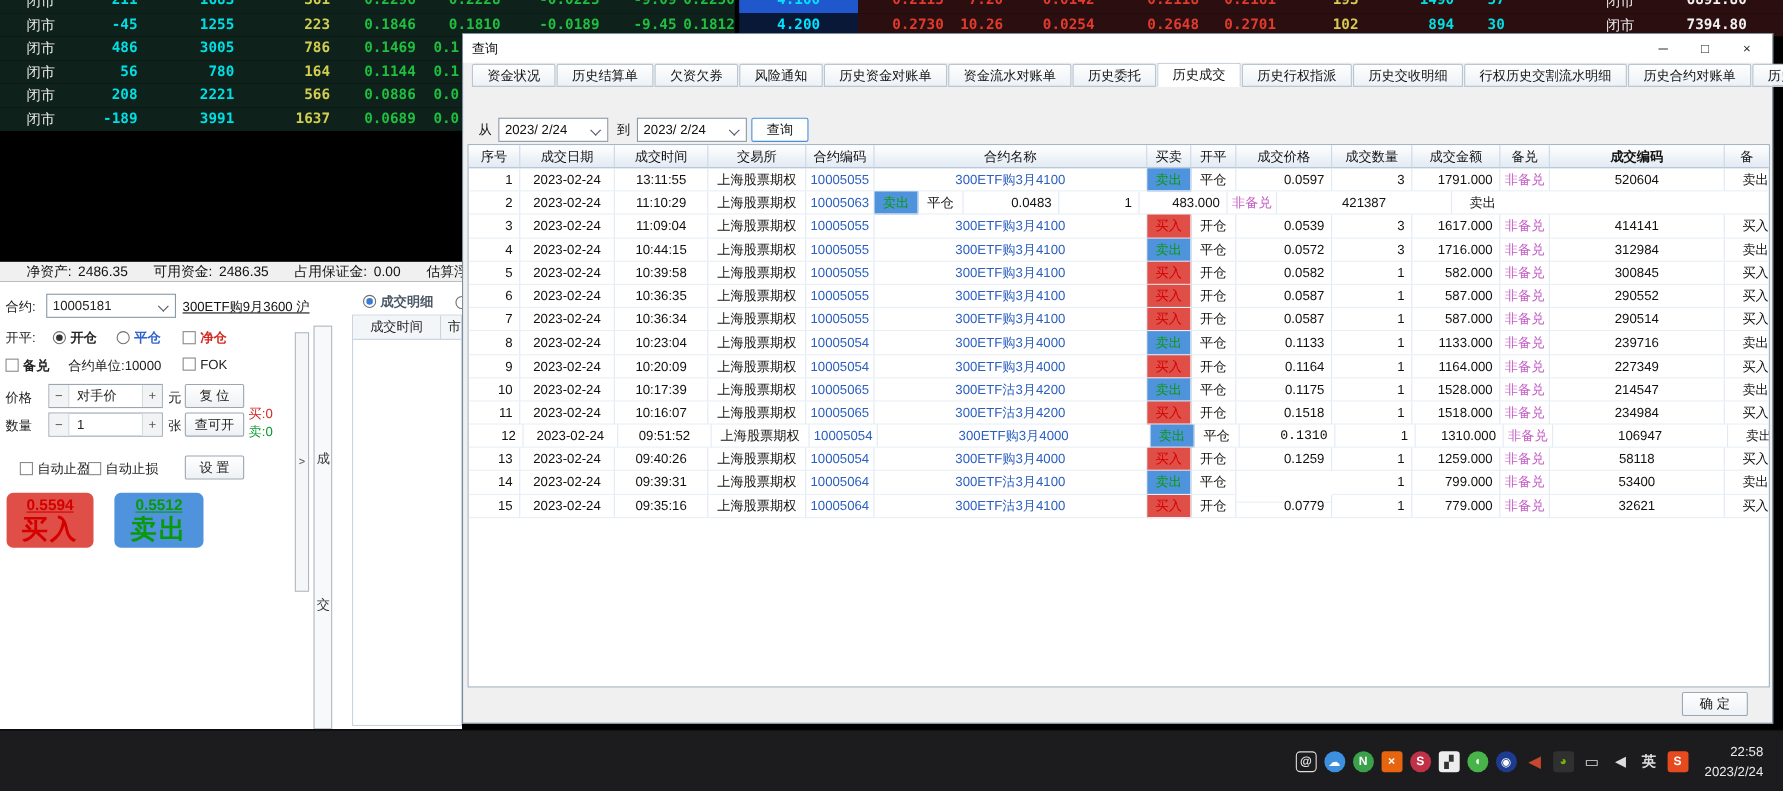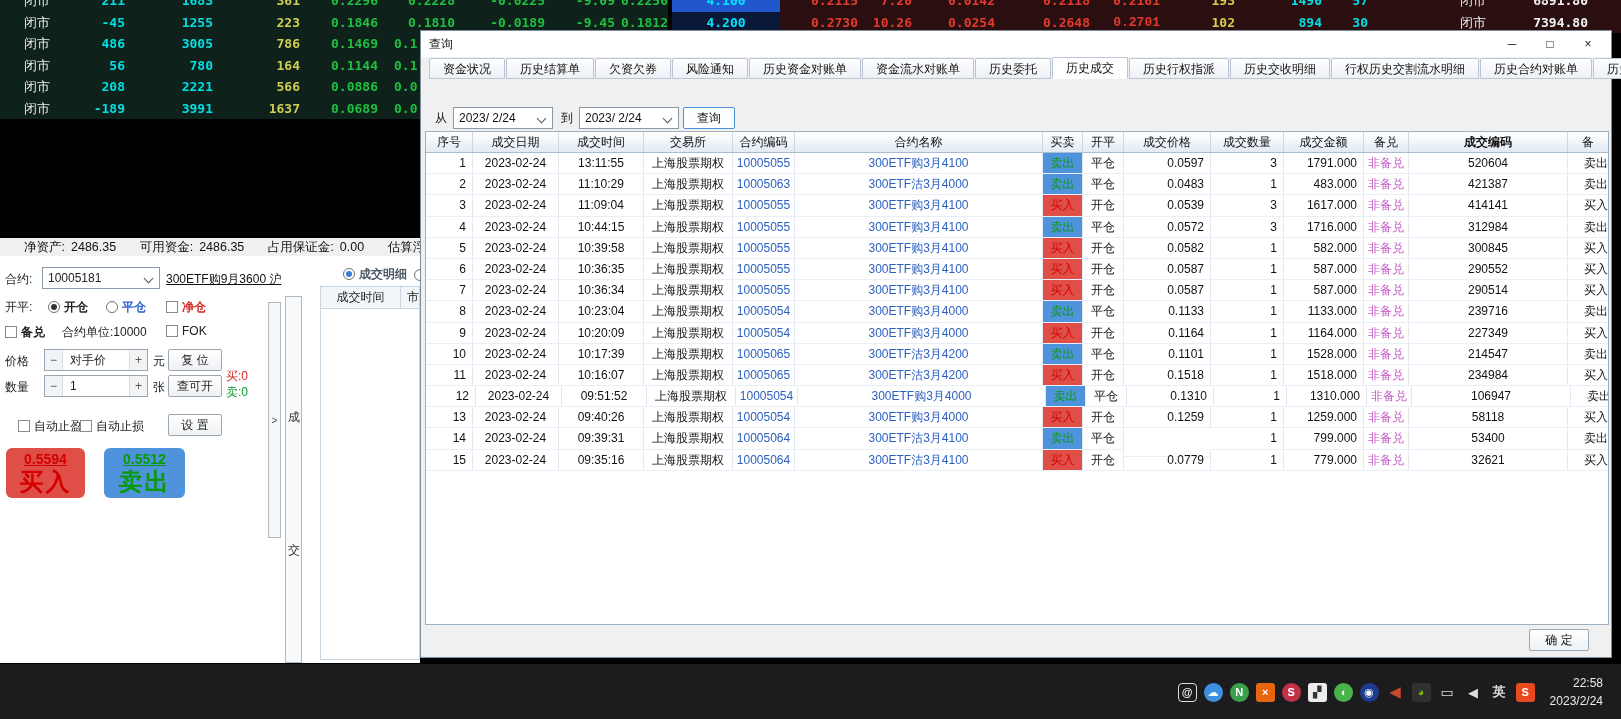--- a/index.html
+++ b/index.html
@@ -47,21 +47,21 @@
   .cnt-buy{color:#d22a22;} .cnt-sell{color:#0a9a30;}
   .big-btn{position:absolute;width:79px;height:50px;border-radius:6px;color:#fff;display:flex;flex-direction:column;align-items:center;justify-content:center;cursor:default;}
   .big-btn .bb-price{font-size:14px;font-weight:bold;text-decoration:underline;line-height:17px;}
   .big-btn .bb-label{font-size:24px;font-weight:bold;line-height:27px;letter-spacing:2px;}
   .buy{background:#df4f47;left:6px;top:192px;}
   .sell{background:#4f93dc;left:104px;top:192px;width:81px;}
   .handle{position:absolute;left:268px;top:46px;width:13px;height:236px;border:1px solid #b0b8c0;background:#f5f6f8;
     display:flex;align-items:center;justify-content:center;font-size:10px;color:#555;}
   .side-tab{position:absolute;left:285px;top:40px;width:17px;height:367px;border:1px solid #b0b8c0;background:#f8f9fa;font-size:12px;color:#333;}
   .side-tab span{position:absolute;left:2px;}
-  .detail-radio{position:absolute;left:343px;top:10px;font-weight:bold;color:#4a5866;}
+  .detail-radio{position:absolute;left:330px;top:10px;font-weight:bold;color:#4a5866;}
   .radio-part{position:absolute;left:414px;top:13px;}
   .dtable{position:absolute;left:320px;top:30px;width:100px;height:374px;border:1px solid #c8d4e0;background:#fff;}
   .dt-head{display:flex;height:22px;background:#f3f6f9;border-bottom:1px solid #c8d4e0;line-height:21px;}
   .dt-head .c1{width:84px;border-right:1px solid #c8d4e0;text-align:center;}
   .dt-head .c2{flex:1;text-align:left;padding-left:6px;}
 
   
   .dialog{position:absolute;left:420px;top:30px;width:1192px;height:628px;background:#f0f0f0;border:1px solid #7e8d9c;font-size:12px;color:#111;}
   .titlebar{position:relative;height:26px;background:#fff;line-height:26px;}
   .dtitle{position:absolute;left:8px;top:0;font-size:12px;}
@@ -141,21 +141,21 @@
           <span class="b-cell grn" style="width: 90px;">-0.0189</span>
           <span class="b-cell grn" style="width: 70px;">-9.45</span>
           <span class="b-cell grn" style="width: 53px;">0.1812</span>
         </div>
         <span class="b-strike hl-d">4.200</span>
         <div class="b-right">
           <span class="b-cell red" style="width: 78px;">0.2730</span>
           <span class="b-cell red" style="width: 54px;">10.26</span>
           <span class="b-cell red" style="width: 83px;">0.0254</span>
           <span class="b-cell red" style="width: 95px;">0.2648</span>
-          <span class="b-cell red" style="width: 70px; font-family: Liberation Mono, monospace;">0.2701</span>
+          <span class="b-cell red" style="width: 70px;">0.2701</span>
           <span class="b-cell yel" style="width: 75px;">102</span>
           <span class="b-cell cyan" style="width: 87px;">894</span>
           <span class="b-cell cyan" style="width: 46px;">30</span>
           <span class="b-status b-st2">闭市</span>
           <span class="b-cell wht b-settle" style="width: 86px;">7394.80</span>
         </div>
       </div>
       <div class="b-row">
         <div class="b-left">
           <span class="b-status">闭市</span>
@@ -345,21 +345,20 @@
             <div class="td a-c cov" style="width: 45px;">非备兑</div>
             <div class="td a-c" style="width: 159px;">520604</div>
             <div class="td a-l td-last">卖出</div>
           </div>
           <div class="tr">
             <div class="td a-r" style="width: 47px;">2</div>
             <div class="td a-c" style="width: 86px;">2023-02-24</div>
             <div class="td a-c" style="width: 85px;">11:10:29</div>
             <div class="td a-c" style="width: 89px;">上海股票期权</div>
             <div class="td a-c blu" style="width: 62px;">10005063</div>
-            <div class="td a-c blu" style="width: 248px;">300ETF沽3月4000</div>
             <div class="td a-c sell" style="width: 40px;">卖出</div>
             <div class="td a-c" style="width: 41px;">平仓</div>
             <div class="td a-r" style="width: 87px;">0.0483</div>
             <div class="td a-r" style="width: 73px;">1</div>
             <div class="td a-r" style="width: 80px;">483.000</div>
             <div class="td a-c cov" style="width: 45px;">非备兑</div>
             <div class="td a-c" style="width: 159px;">421387</div>
             <div class="td a-l td-last">卖出</div>
           </div>
           <div class="tr">
@@ -476,21 +475,21 @@
           </div>
           <div class="tr">
             <div class="td a-r" style="width: 47px;">10</div>
             <div class="td a-c" style="width: 86px;">2023-02-24</div>
             <div class="td a-c" style="width: 85px;">10:17:39</div>
             <div class="td a-c" style="width: 89px;">上海股票期权</div>
             <div class="td a-c blu" style="width: 62px;">10005065</div>
             <div class="td a-c blu" style="width: 248px;">300ETF沽3月4200</div>
             <div class="td a-c sell" style="width: 40px;">卖出</div>
             <div class="td a-c" style="width: 41px;">平仓</div>
-            <div class="td a-r" style="width: 87px;">0.1101</div>
+            <div class="td a-r" style="width: 87px;">0.1175</div>
             <div class="td a-r" style="width: 73px;">1</div>
             <div class="td a-r" style="width: 80px;">1528.000</div>
             <div class="td a-c cov" style="width: 45px;">非备兑</div>
             <div class="td a-c" style="width: 159px;">214547</div>
             <div class="td a-l td-last">卖出</div>
           </div>
           <div class="tr">
             <div class="td a-r" style="width: 47px;">11</div>
             <div class="td a-c" style="width: 86px;">2023-02-24</div>
             <div class="td a-c" style="width: 85px;">10:16:07</div>
@@ -508,21 +507,21 @@
           </div>
           <div class="tr">
             <div class="td a-r" style="width: 50px;">12</div>
             <div class="td a-c" style="width: 86px;">2023-02-24</div>
             <div class="td a-c" style="width: 85px;">09:51:52</div>
             <div class="td a-c" style="width: 89px;">上海股票期权</div>
             <div class="td a-c blu" style="width: 62px;">10005054</div>
             <div class="td a-c blu" style="width: 248px;">300ETF购3月4000</div>
             <div class="td a-c sell" style="width: 40px;">卖出</div>
             <div class="td a-c" style="width: 41px;">平仓</div>
-            <div class="td a-r" style="width: 87px;">0.1310</div>
+            <div class="td a-r" style="width: 87px; font-family: Liberation Mono, monospace;">0.1310</div>
             <div class="td a-r" style="width: 73px;">1</div>
             <div class="td a-r" style="width: 80px;">1310.000</div>
             <div class="td a-c cov" style="width: 45px;">非备兑</div>
             <div class="td a-c" style="width: 159px;">106947</div>
             <div class="td a-l td-last">卖出</div>
           </div>
           <div class="tr">
             <div class="td a-r" style="width: 47px;">13</div>
             <div class="td a-c" style="width: 86px;">2023-02-24</div>
             <div class="td a-c" style="width: 85px;">09:40:26</div>

